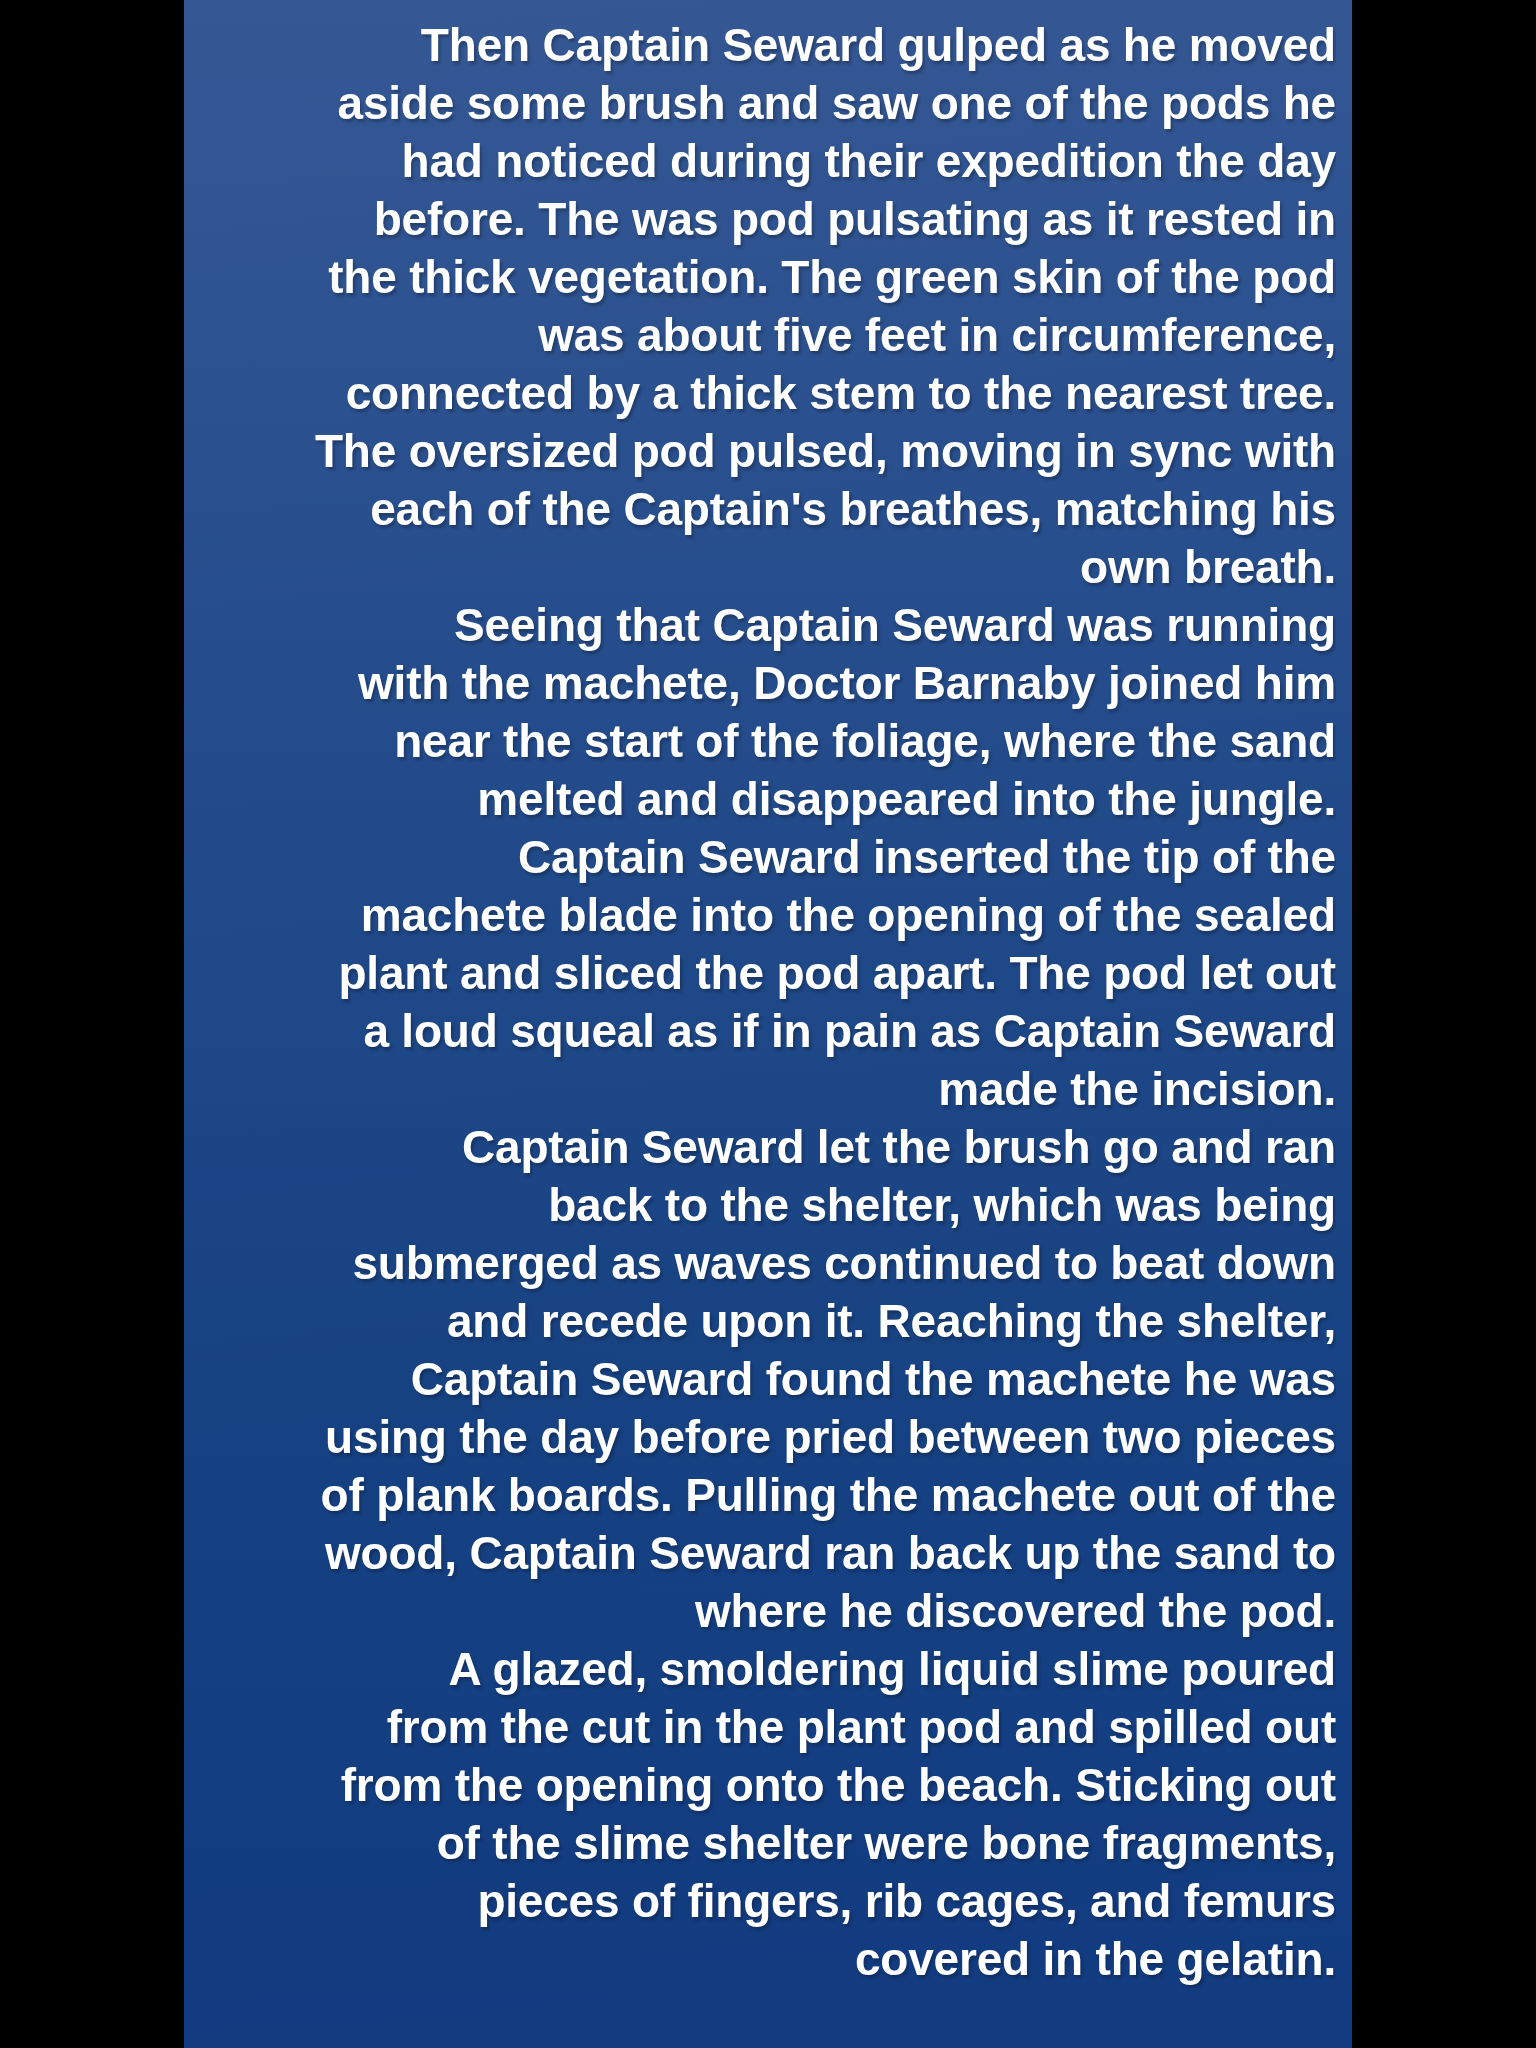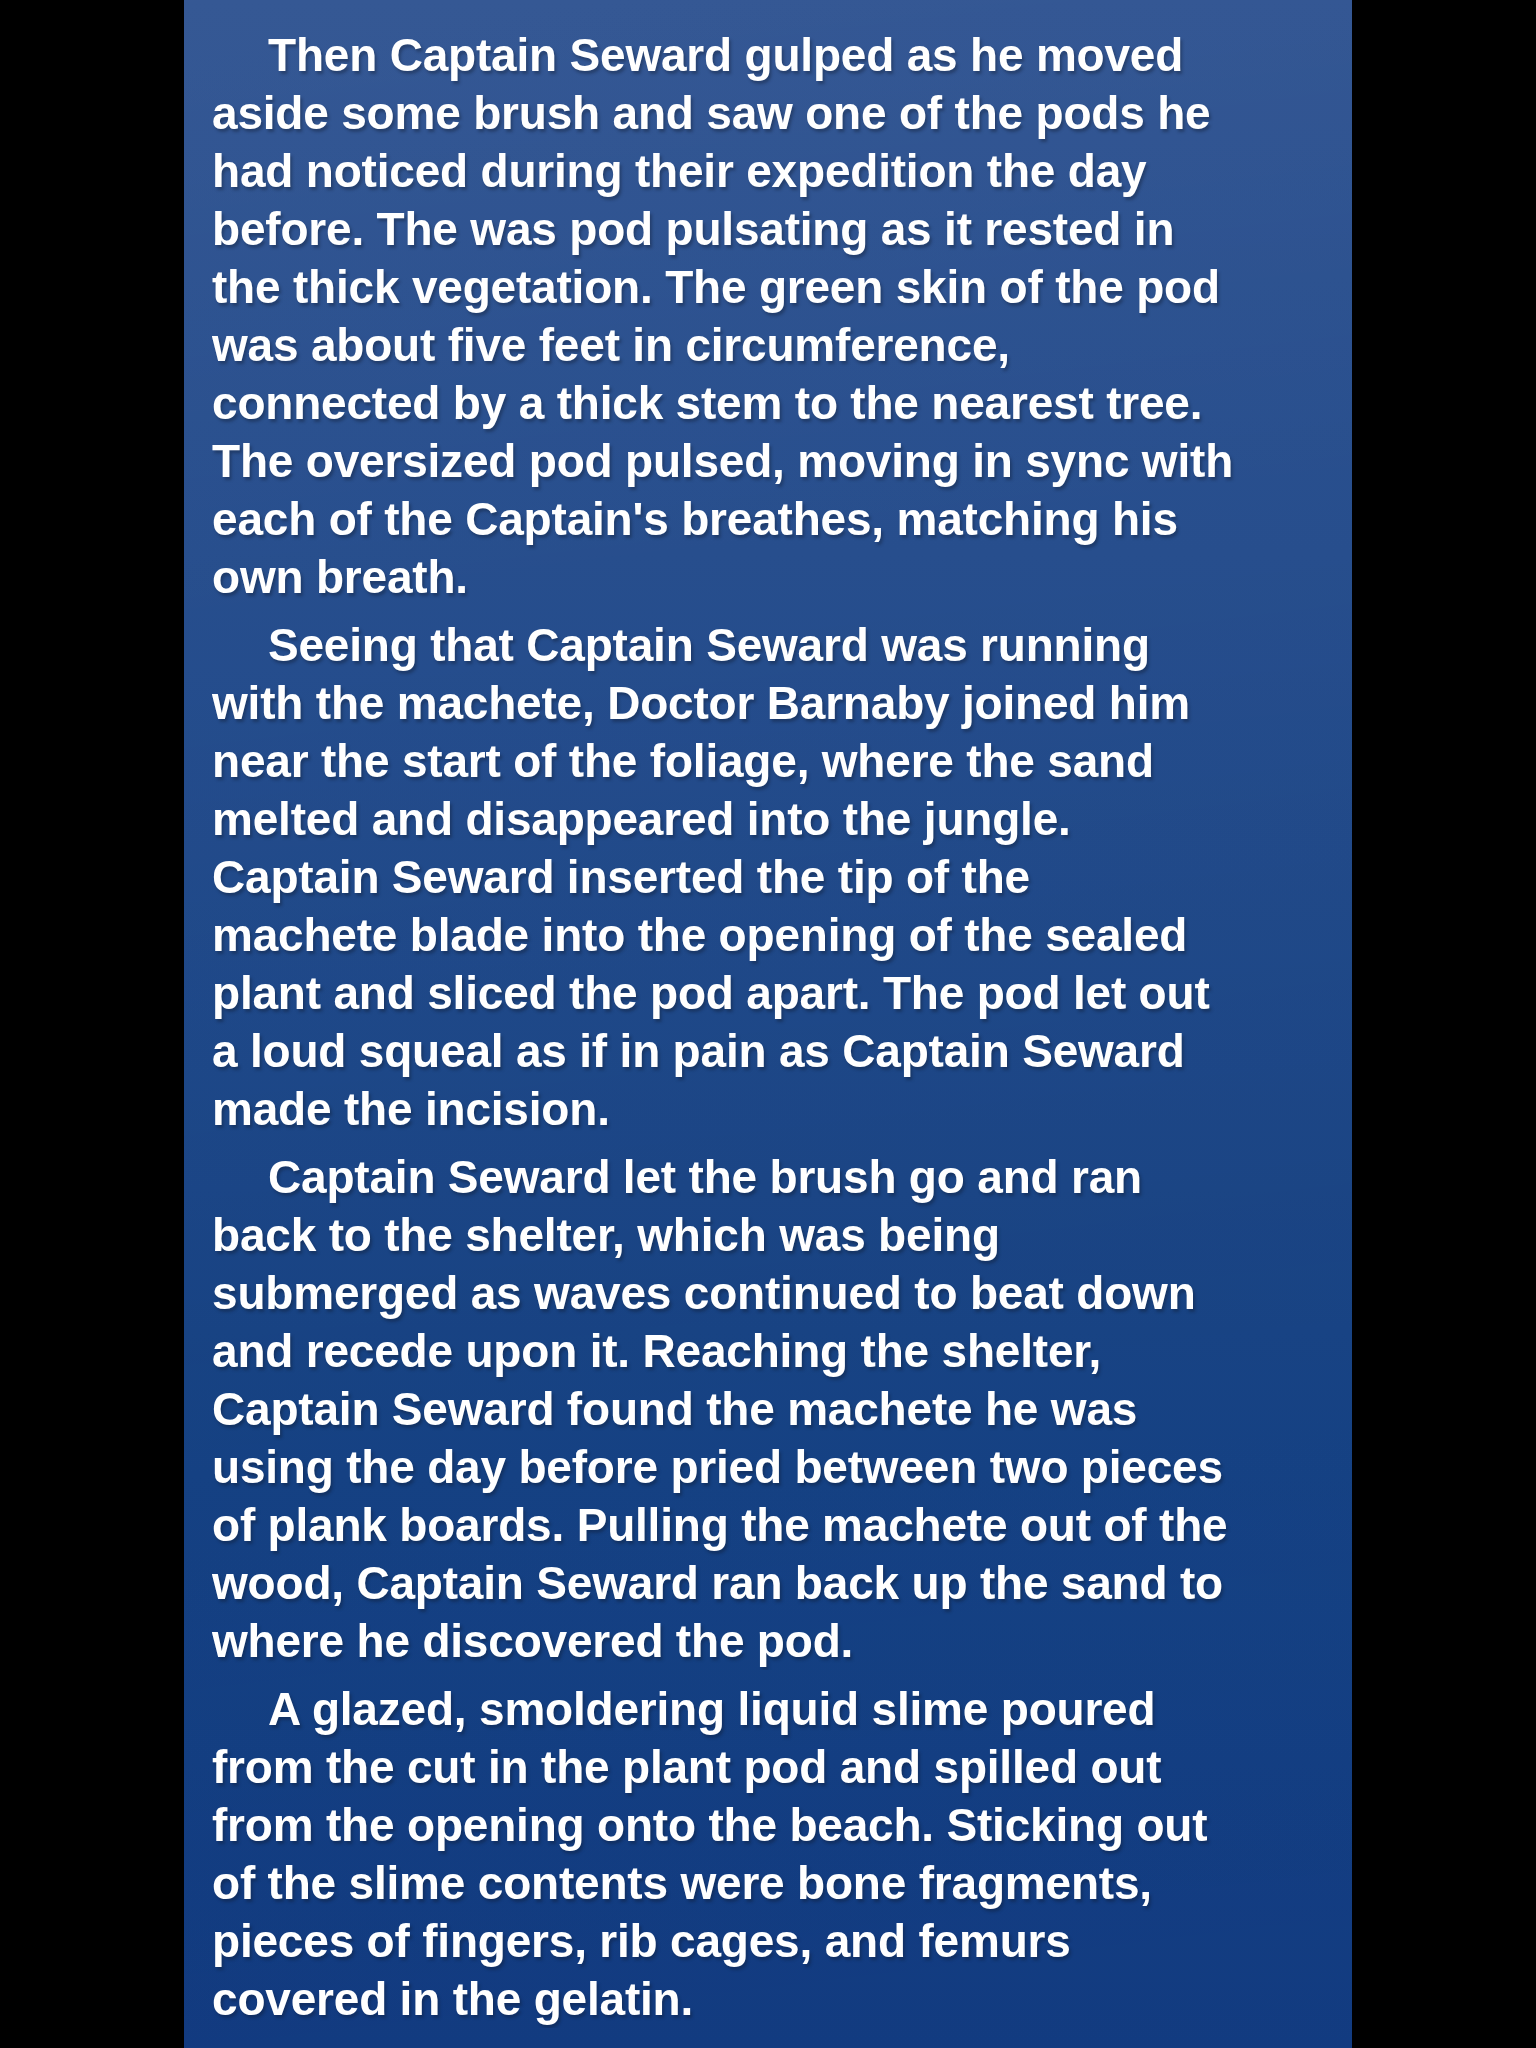--- a/index.html
+++ b/index.html
@@ -43,24 +43,25 @@
     box-sizing: border-box;
     padding: 16px 16px 0 18px;
     color: #ffffff;
     font-weight: bold;
     font-size: 46px;
     line-height: 58px;
     letter-spacing: -0.2px;
     text-shadow: 2px 3px 3px rgba(15, 22, 40, 0.35);
   }
   .para {
-    margin: 10px;
+    margin: 0;
     white-space: pre;
     text-indent: 56px;
     overflow: hidden;
+    text-align: right;
   }
 </style>
 </head>
 <body>
 
 <div class="side-bar left"></div>
 <div class="side-bar right"></div>
 
 <div class="panel">
   <div class="story">
@@ -88,17 +89,17 @@
 submerged as waves continued to beat down
 and recede upon it. Reaching the shelter,
 Captain Seward found the machete he was
 using the day before pried between two pieces
 of plank boards. Pulling the machete out of the
 wood, Captain Seward ran back up the sand to
 where he discovered the pod.</div>
       <div class="para">A glazed, smoldering liquid slime poured
 from the cut in the plant pod and spilled out
 from the opening onto the beach. Sticking out
-of the slime contents were bone fragments,
+of the slime shelter were bone fragments,
 pieces of fingers, rib cages, and femurs
 covered in the gelatin.</div>
     </div>
 </div>
 
 </body></html>

